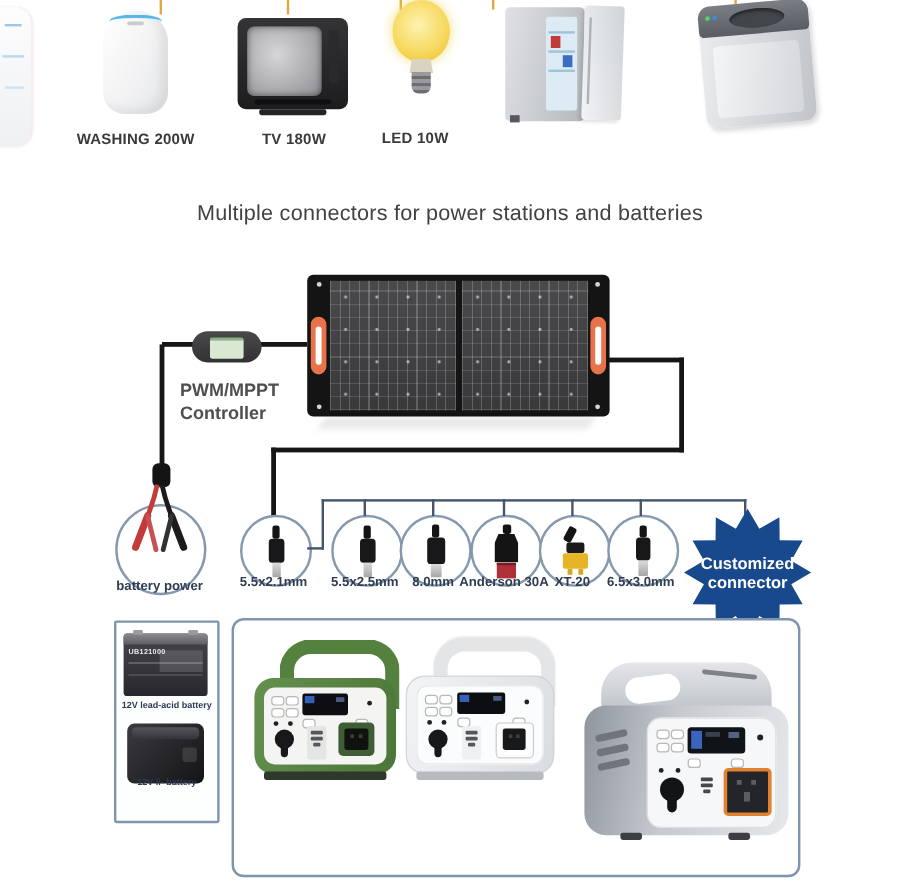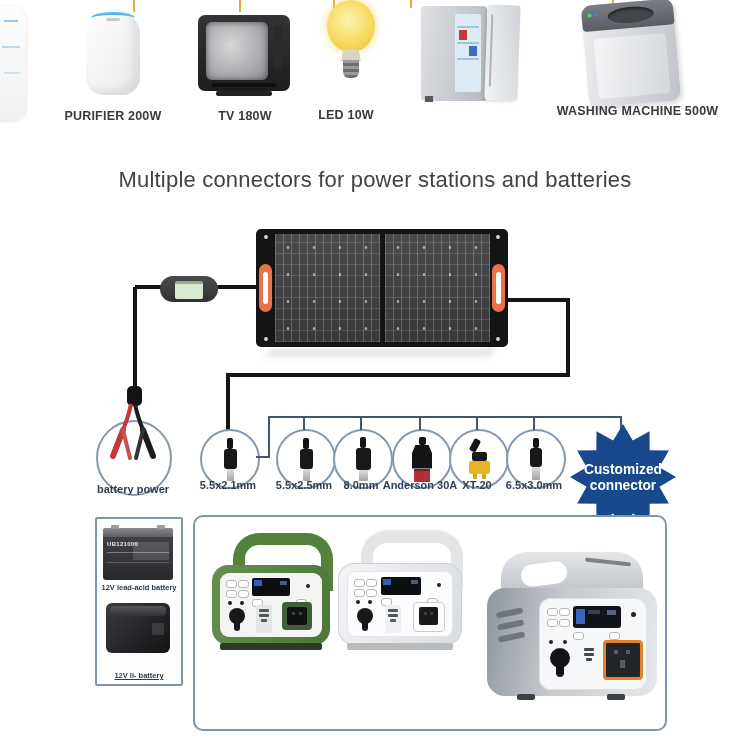--- a/index.html
+++ b/index.html
@@ -15,21 +15,21 @@
   .clabel{position:absolute;font-weight:bold;font-size:11px;color:#2f3c52;text-align:center;}
   .plug{display:flex;flex-direction:column;align-items:center;}
   .plug-stub{width:6px;height:11px;background:#141414;border-radius:2px;}
   .plug-body{width:13px;height:20px;background:#18181a;border-radius:3px;}
   .plug-tip{width:7px;height:12px;background:linear-gradient(#dcdcdc,#a5a5a5);border-radius:1px;}
   .boxed{position:absolute;border:2px solid #7e95ad;background:#fdfefe;}
   .bcap{position:absolute;width:100%;text-align:center;font-weight:bold;font-size:7.5px;color:#2d3a55;}
   .btn-oval{position:absolute;width:9px;height:6px;border:1px solid #b6b9b6;border-radius:3px;background:#fff;}
   .usb-bar{width:10px;height:3px;background:#55585a;margin:2px auto;border-radius:1px;}
   .station-base{position:absolute;border-radius:2px;}
-  .headline{position:absolute;width:100%;text-align:center;font-size:22px;color:#424242;letter-spacing:.2px;}
+  .headline{position:absolute;width:100%;text-align:center;font-size:18px;color:#424242;letter-spacing:.2px;}
 </style>
 </head>
 <body>
 
 <div id="canvas">
 
   <div class="abs" style="left:-26px;top:6px;width:52px;height:116px;border-radius:14px;background:linear-gradient(#fdfdfe,#eef0f2);box-shadow:1px 0 2px rgba(220,150,150,.25);">
     <div class="abs" style="left:30px;top:14px;width:14px;height:2px;background:#9fc8e8;"></div>
     <div class="abs" style="left:28px;top:40px;width:18px;height:2px;background:#bcd8ec;"></div>
     <div class="abs" style="left:30px;top:66px;width:16px;height:2px;background:#cfe2ef;"></div>
@@ -38,21 +38,21 @@
   <div class="dash" style="left:133px;top:0;height:12px;"></div>
   <div class="dash" style="left:239px;top:0;height:12px;"></div>
   <div class="dash" style="left:333px;top:0;height:9px;"></div>
   <div class="dash" style="left:410px;top:0;height:8px;"></div>
   <div class="dash" style="left:612px;top:0;height:6px;"></div>
 
   <div class="abs" style="left:86px;top:9px;width:54px;height:86px;background:linear-gradient(120deg,#ffffff,#e7e8ea);border-radius:26px 26px 18px 18px;box-shadow:inset -6px -4px 10px rgba(0,0,0,.08);">
     <div class="abs" style="left:5px;top:3px;width:44px;height:9px;border-radius:50%;border-top:3px solid #58b6e8;"></div>
     <div class="abs" style="left:20px;top:9px;width:14px;height:3px;background:#c9cbcd;border-radius:2px;"></div>
   </div>
-  <div class="lbl" style="left:43px;top:109px;width:140px;">PURIFIER 200W</div>
+  <div class="lbl" style="left:43px;top:109px;width:140px;">WASHING 200W</div>
 
   <div class="abs" style="left:198px;top:15px;width:92px;height:76px;background:linear-gradient(#343437,#1d1d20);border-radius:7px;">
     <div class="abs" style="left:8px;top:7px;width:62px;height:58px;background:radial-gradient(circle at 40% 40%,#d6d6d8,#8e8e93);border-radius:6px;box-shadow:inset 0 0 6px rgba(0,0,0,.5);"></div>
     <div class="abs" style="left:76px;top:10px;width:8px;height:44px;background:#2a2a2d;border-radius:2px;"></div>
     <div class="abs" style="left:14px;top:68px;width:64px;height:4px;background:#0f0f11;border-radius:2px;"></div>
   </div>
   <div class="abs" style="left:216px;top:91px;width:56px;height:5px;background:#232326;border-radius:2px;"></div>
   <div class="lbl" style="left:185px;top:109px;width:120px;">TV 180W</div>
 
   <div class="abs" style="left:327px;top:0;width:48px;height:52px;border-radius:50%;background:radial-gradient(circle at 45% 40%,#fdf3b0,#f6d759 60%,#e7b92e);box-shadow:0 0 10px rgba(246,215,89,.8);"></div>
@@ -73,21 +73,20 @@
     <div class="abs" style="left:4px;top:10px;width:2px;height:72px;background:#aeb3b8;"></div>
   </div>
 
   <div class="abs" style="left:585px;top:2px;width:92px;height:102px;background:linear-gradient(100deg,#ecedef,#c0c4c9);border-radius:10px;transform:rotate(-5deg);box-shadow:2px 3px 4px rgba(0,0,0,.15);">
     <div class="abs" style="left:0;top:0;width:92px;height:26px;background:linear-gradient(#7b7f85,#595d63);border-radius:10px 10px 4px 4px;"></div>
     <div class="abs" style="left:26px;top:5px;width:46px;height:16px;background:#42464b;border-radius:50%;box-shadow:inset 0 2px 3px rgba(0,0,0,.5);"></div>
     <div class="abs" style="left:6px;top:8px;width:4px;height:4px;background:#4fd06a;border-radius:50%;"></div>
     <div class="abs" style="left:12px;top:8px;width:4px;height:4px;background:#3a8fd0;border-radius:50%;"></div>
     <div class="abs" style="left:10px;top:34px;width:72px;height:60px;background:linear-gradient(100deg,#f4f5f6,#d4d7db);border-radius:4px;"></div>
   </div>
-  <div class="lbl" style="left:550px;top:104px;width:175px;">WASHING MACHINE 500W</div>
 
   <div class="headline" style="top:167px;">Multiple connectors for power stations and batteries</div>
 
   <div class="abs" style="left:256px;top:229px;width:252px;height:118px;background:#141414;border-radius:5px;">
     <div class="abs" style="left:19px;top:5px;width:105px;height:108px;background:
            radial-gradient(circle,rgba(255,255,255,.55) 1px,transparent 1.6px) 0 0/26px 27px,
            repeating-linear-gradient(90deg,rgba(255,255,255,.20) 0 1px,transparent 1px 8px),
            repeating-linear-gradient(0deg,rgba(255,255,255,.13) 0 1px,transparent 1px 11px),
            linear-gradient(#4a4a4c,#39393b);"></div>
     <div class="abs" style="left:129px;top:5px;width:105px;height:108px;background:
@@ -105,20 +104,24 @@
     <div class="abs" style="left:240px;top:6px;width:4px;height:4px;background:#d5d5d5;border-radius:50%;"></div>
     <div class="abs" style="left:8px;top:108px;width:4px;height:4px;background:#d5d5d5;border-radius:50%;"></div>
     <div class="abs" style="left:240px;top:108px;width:4px;height:4px;background:#d5d5d5;border-radius:50%;"></div>
   </div>
   <div class="abs" style="left:268px;top:348px;width:225px;height:9px;background:rgba(0,0,0,.10);filter:blur(3px);transform:skewX(-30deg);"></div>
 
   <div class="wire" style="left:135px;top:285px;width:121px;height:4px;"></div>
   <div class="abs" style="left:160px;top:276px;width:58px;height:26px;background:linear-gradient(#4a4a4c,#323234);border-radius:13px;">
     <div class="abs" style="left:15px;top:5px;width:28px;height:15px;background:#d9e8d0;border-radius:2px;border-top:3px solid #8fae8a;"></div>
   </div>
+  <div class="abs" style="left:150px;top:316px;font-weight:bold;font-size:15px;color:#4f4f4f;line-height:19px;">
+    <span style="display:block;">PWM/MPPT</span>
+    <span style="display:block;">Controller</span>
+  </div>
 
   <div class="wire" style="left:133px;top:287px;width:4px;height:102px;"></div>
   <div class="abs" style="left:127px;top:386px;width:15px;height:20px;background:#141414;border-radius:5px;"></div>
 
   <div class="wire" style="left:506px;top:298px;width:64px;height:4px;"></div>
   <div class="wire" style="left:566px;top:298px;width:4px;height:79px;"></div>
   <div class="wire" style="left:226px;top:373px;width:344px;height:4px;"></div>
   <div class="wire" style="left:226px;top:373px;width:4px;height:58px;"></div>
 
   <div class="circ" style="left:96px;top:420px;width:72px;height:72px;"></div>
@@ -210,21 +213,21 @@
       <div class="abs" style="left:4px;top:13px;font-size:6px;font-weight:bold;color:#e9e9ec;letter-spacing:.3px;">UB121000</div>
       <div class="abs" style="left:4px;top:24px;width:62px;height:1px;background:rgba(255,255,255,.35);"></div>
       <div class="abs" style="left:4px;top:34px;width:62px;height:1px;background:rgba(255,255,255,.22);"></div>
       <div class="abs" style="left:30px;top:14px;width:36px;height:18px;background:rgba(255,255,255,.14);"></div>
     </div>
     <div class="bcap" style="top:64px;">12V lead-acid battery</div>
     <div class="abs" style="left:9px;top:84px;width:64px;height:50px;background:linear-gradient(135deg,#3a3a40,#141416);border-radius:6px;">
       <div class="abs" style="left:4px;top:3px;width:56px;height:10px;background:linear-gradient(#55555c,#333338);border-radius:4px;"></div>
       <div class="abs" style="left:46px;top:20px;width:12px;height:12px;background:rgba(255,255,255,.12);border-radius:2px;"></div>
     </div>
-    <div class="bcap" style="top:152px;text-decoration:underline;">12V li- battery</div>
+    <div class="bcap" style="top:128px;">12V li- battery</div>
   </div>
 
   <div class="boxed" style="left:193px;top:515px;width:470px;height:212px;border-radius:10px;background:#fff;"></div>
 
   <div class="abs" style="left:212px;top:531px;width:118px;height:122px;">
     <div class="abs" style="left:21px;top:2px;width:76px;height:46px;border:12px solid #55813f;border-bottom:none;border-radius:26px 26px 0 0;"></div>
     <div class="abs" style="left:0;top:34px;width:118px;height:80px;background:linear-gradient(110deg,#649050,#4c7538);border-radius:16px;"></div>
     <div class="station-base" style="left:8px;top:112px;width:102px;height:7px;background:#2e3a29;"></div>
     <div class="abs" style="left:8px;top:42px;width:102px;height:64px;background:#f4f5f2;border-radius:9px;">
       <div class="btn-oval" style="left:6px;top:7px;"></div>

